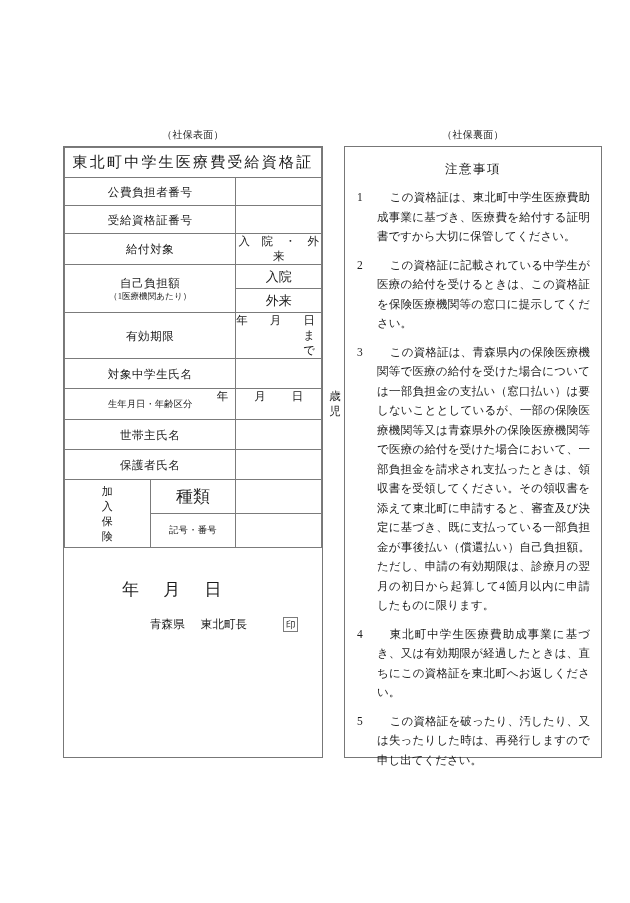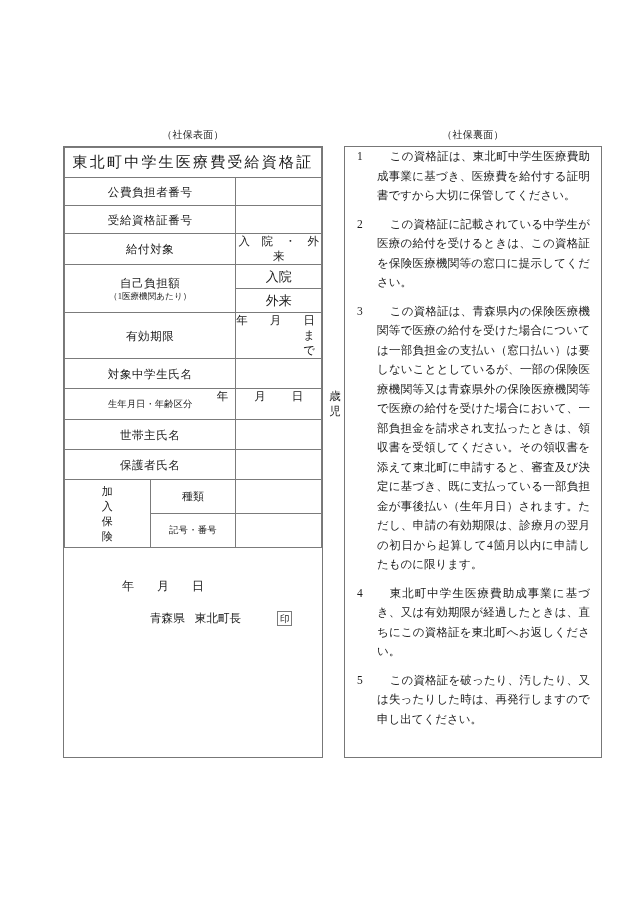--- a/index.html
+++ b/index.html
@@ -118,48 +118,48 @@
     width: 26px;
   }
   .vlabel span {
     display: block;
     font-size: 11px;
     line-height: 15px;
     letter-spacing: 0;
   }
   .sublbl {
     width: 54px;
-    font-size: 11px;
+    font-size: 17px;
   }
   .sublbl.small { font-size: 9.4px; letter-spacing: 0.2px; }
 
   
   .statement {
     padding: 11px 11px 0 11px;
     font-size: 11.6px;
     line-height: 19px;
     text-align: justify;
     text-indent: 1.1em;
     letter-spacing: 0.1px;
   }
   .sign-date {
     margin-top: 30px;
     padding-left: 58px;
-    font-size: 12px;
+    font-size: 17px;
     letter-spacing: 0px;
   }
   .sign-date span { margin-right: 20px; }
   .sign-name {
     margin-top: 16px;
     padding-left: 86px;
     font-size: 11.6px;
     display: flex;
     align-items: center;
   }
-  .sign-name .pref { margin-right: 10px; }
+  .sign-name .pref { margin-right: 16px; }
   .seal {
     margin-left: 36px;
     width: 15px;
     height: 15px;
     border: 0.9px solid #7b7b7b;
     font-size: 9.5px;
     line-height: 15px;
     text-align: center;
     box-sizing: border-box;
   }
@@ -295,32 +295,33 @@
   </div>
 
   <div class="sign-name">
     <span class="pref">青森県</span>
     <span>東北町長</span>
     <span class="seal">印</span>
   </div>
 </div>
 
 <div class="card card-back">
+  <div class="notes-title">注意事項</div>
   <div class="notes-list">
     <div class="note">
       <div class="note-num">1</div>
       <div class="note-body">この資格証は、東北町中学生医療費助成事業に基づき、医療費を給付する証明書ですから大切に保管してください。</div>
     </div>
     <div class="note">
       <div class="note-num">2</div>
       <div class="note-body">この資格証に記載されている中学生が医療の給付を受けるときは、この資格証を保険医療機関等の窓口に提示してください。</div>
     </div>
     <div class="note">
       <div class="note-num">3</div>
-      <div class="note-body">この資格証は、青森県内の保険医療機関等で医療の給付を受けた場合については一部負担金の支払い（窓口払い）は要しないこととしているが、一部の保険医療機関等又は青森県外の保険医療機関等で医療の給付を受けた場合において、一部負担金を請求され支払ったときは、領収書を受領してください。その領収書を添えて東北町に申請すると、審査及び決定に基づき、既に支払っている一部負担金が事後払い（生年月日）されます。ただし、申請の有効期限は、診療月の翌月の初日から起算して4箇月以内に申請したものに限ります。</div>
+      <div class="note-body">この資格証は、青森県内の保険医療機関等で医療の給付を受けた場合については一部負担金の支払い（窓口払い）は要しないこととしているが、一部の保険医療機関等又は青森県外の保険医療機関等で医療の給付を受けた場合において、一部負担金を請求され支払ったときは、領収書を受領してください。その領収書を添えて東北町に申請すると、審査及び決定に基づき、既に支払っている一部負担金が事後払い（償還払い）自己負担額。ただし、申請の有効期限は、診療月の翌月の初日から起算して4箇月以内に申請したものに限ります。</div>
     </div>
     <div class="note">
       <div class="note-num">4</div>
       <div class="note-body">東北町中学生医療費助成事業に基づき、又は有効期限が経過したときは、直ちにこの資格証を東北町へお返しください。</div>
     </div>
     <div class="note">
       <div class="note-num">5</div>
       <div class="note-body">この資格証を破ったり、汚したり、又は失ったりした時は、再発行しますので申し出てください。</div>
     </div>
   </div>

